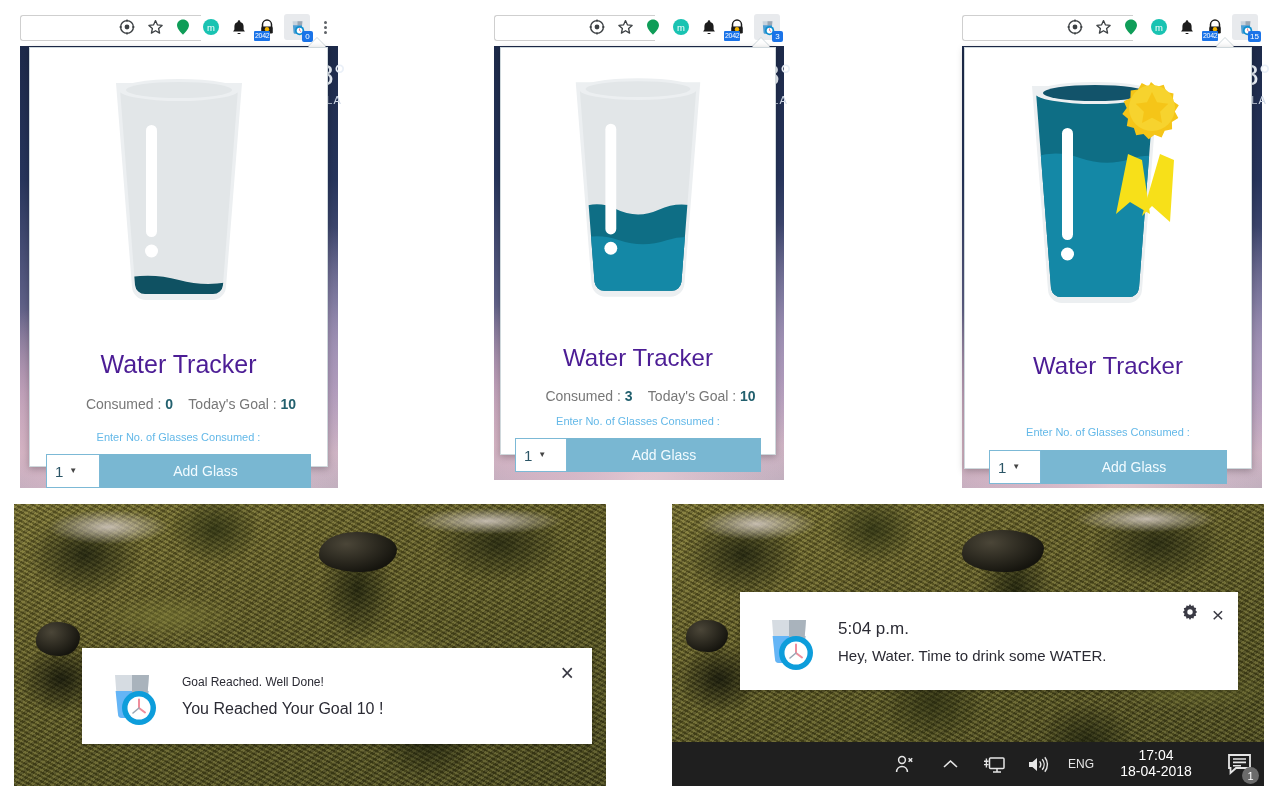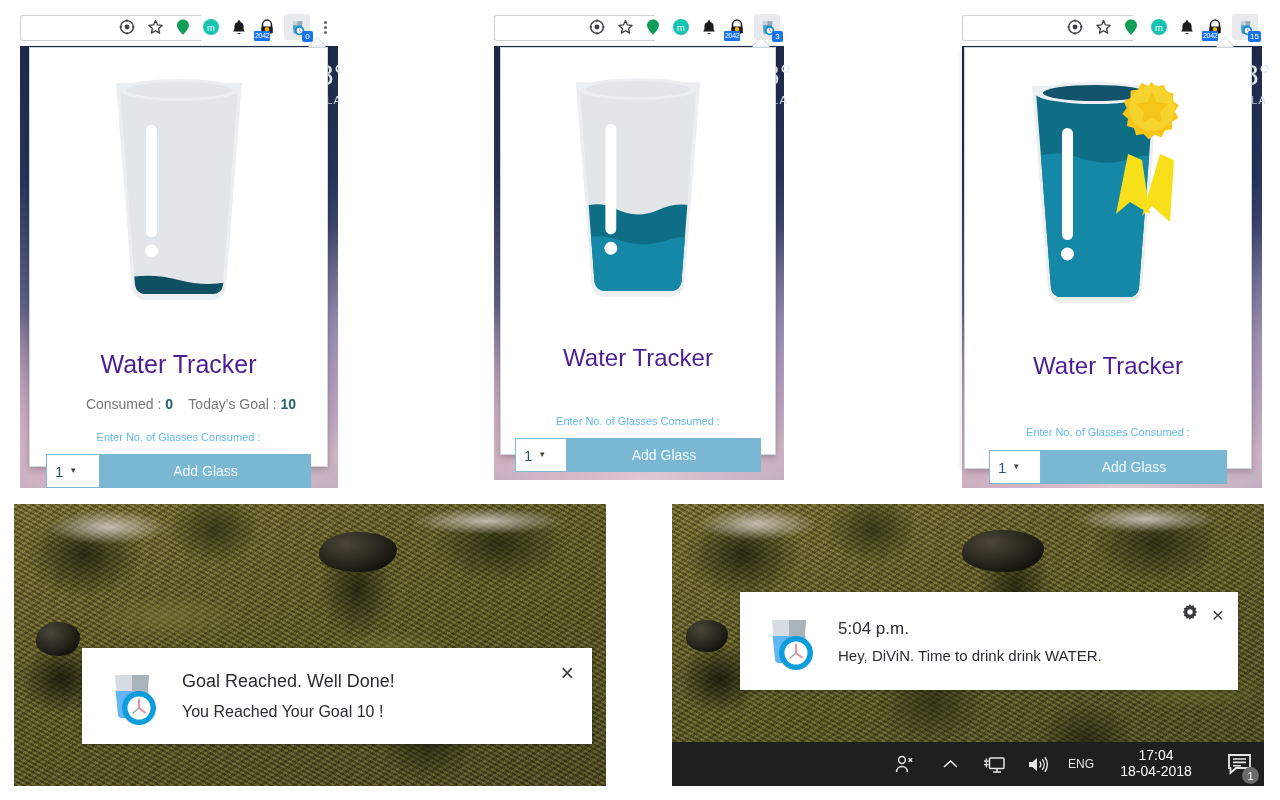--- a/index.html
+++ b/index.html
@@ -307,20 +307,27 @@
             <path d="M20 148q22 -12 42 -2 22 11 44 1 22 -10 44 -1V236H20z" fill="#0e6e85"></path>
             <path d="M20 178q24 -8 46 0 24 8 48 0 22 -7 42 1V236H20z" fill="#1488a6"></path>
           </g>
           <ellipse cx="85" cy="25" rx="60" ry="11" fill="#eceff1"></ellipse>
           <ellipse cx="85" cy="25" rx="53" ry="8" fill="#e2e6e8"></ellipse>
           <rect x="52" y="60" width="11" height="112" rx="5.5" fill="#ffffff"></rect>
           <circle cx="57.5" cy="186" r="6.5" fill="#ffffff"></circle>
         </svg>
       </div>
       <div class="app-title" style="position:absolute;left:0;right:0;top:296px;font-size:24px;">Water Tracker</div>
+      <div class="stats" style="position:absolute;left:0;right:0;top:340px;font-size:14px;">
+        <span>Consumed :</span>
+        <b>3</b>
+        &nbsp;&nbsp;
+        <span>Today's Goal :</span>
+        <b>10</b>
+      </div>
       <div class="hint" style="position:absolute;left:0;right:0;top:367px;font-size:11px;">Enter No. of Glasses Consumed :</div>
       <div class="controls" style="position:absolute;left:14px;right:14px;top:390px;height:34px;">
         <div class="sel" style="width:52px;padding:0 8px;font-size:15px;">
           <span>1</span>
           <span class="caret">▼</span>
         </div>
         <div class="addbtn" style="font-size:14px;">Add Glass</div>
       </div>
     </div>
   </div>
@@ -439,21 +446,21 @@
           <path d="M31 10h17l-3 39a4 4 0 01-4 4H31z" fill="#a9b3bc"></path>
           <path d="M14.6 26h32.8l-2.4 23a4 4 0 01-4 4H21a4 4 0 01-4-4z" fill="#64b5f6"></path>
           <path d="M31 26h16.4l-2.4 23a4 4 0 01-4 4H31z" fill="#a9b3bc"></path>
           <circle cx="38" cy="43" r="17" fill="#0d9ddb"></circle>
           <circle cx="38" cy="43" r="11.5" fill="#ffffff"></circle>
           <path d="M38 34.5V43l6 4.5" stroke="#ef8d9c" stroke-width="2" fill="none" stroke-linecap="round"></path>
           <path d="M38 43l-6 5" stroke="#9aa7b4" stroke-width="1.6" fill="none" stroke-linecap="round"></path>
         </svg>
       </div>
       <div class="toast-body" style="gap:11px;">
-        <div class="toast-t1" style="font-size:18px;">Goal Reached. Well Done!</div>
+        <div class="toast-t1" style="font-size:12px;">Goal Reached. Well Done!</div>
         <div class="toast-t2" style="font-size:16px;">You Reached Your Goal 10 !</div>
       </div>
       <div class="toast-actions" style="padding:14px 18px 0 0;">
         <div class="xbtn" style="font-size:23px;">×</div>
       </div>
     </div>
   </div>
 
   <div class="shot" style="left:672px;top:504px;width:592px;height:282px;">
     <div class="moss">
@@ -471,21 +478,21 @@
           <path d="M14.6 26h32.8l-2.4 23a4 4 0 01-4 4H21a4 4 0 01-4-4z" fill="#64b5f6"></path>
           <path d="M31 26h16.4l-2.4 23a4 4 0 01-4 4H31z" fill="#a9b3bc"></path>
           <circle cx="38" cy="43" r="17" fill="#0d9ddb"></circle>
           <circle cx="38" cy="43" r="11.5" fill="#ffffff"></circle>
           <path d="M38 34.5V43l6 4.5" stroke="#ef8d9c" stroke-width="2" fill="none" stroke-linecap="round"></path>
           <path d="M38 43l-6 5" stroke="#9aa7b4" stroke-width="1.6" fill="none" stroke-linecap="round"></path>
         </svg>
       </div>
       <div class="toast-body" style="gap:8px;">
         <div class="toast-t1" style="font-size:17px;">5:04 p.m.</div>
-        <div class="toast-t2" style="font-size:15px;">Hey, DiViN. Time to drink drink WATER.</div>
+        <div class="toast-t2" style="font-size:15px;">Hey, Water. Time to drink some WATER.</div>
       </div>
       <div class="toast-actions" style="padding:12px 14px 0 0;">
         <div>
           <svg width="16" height="16" viewBox="0 0 16 16">
               <path d="M8 0l1.3 1.9 2.2-.6.5 2.2 2.2.6-.7 2.2 1.6 1.6-1.6 1.6.7 2.2-2.2.6-.5 2.2-2.2-.6L8 16l-1.3-1.9-2.2.6-.5-2.2-2.2-.6.7-2.2L.9 8l1.6-1.6-.7-2.2 2.2-.6.5-2.2 2.2.6z" fill="#3a3a44"></path>
               <circle cx="8" cy="8" r="2.7" fill="#ffffff"></circle>
             </svg>
         </div>
         <div class="xbtn" style="font-size:21px;">×</div>
       </div>

